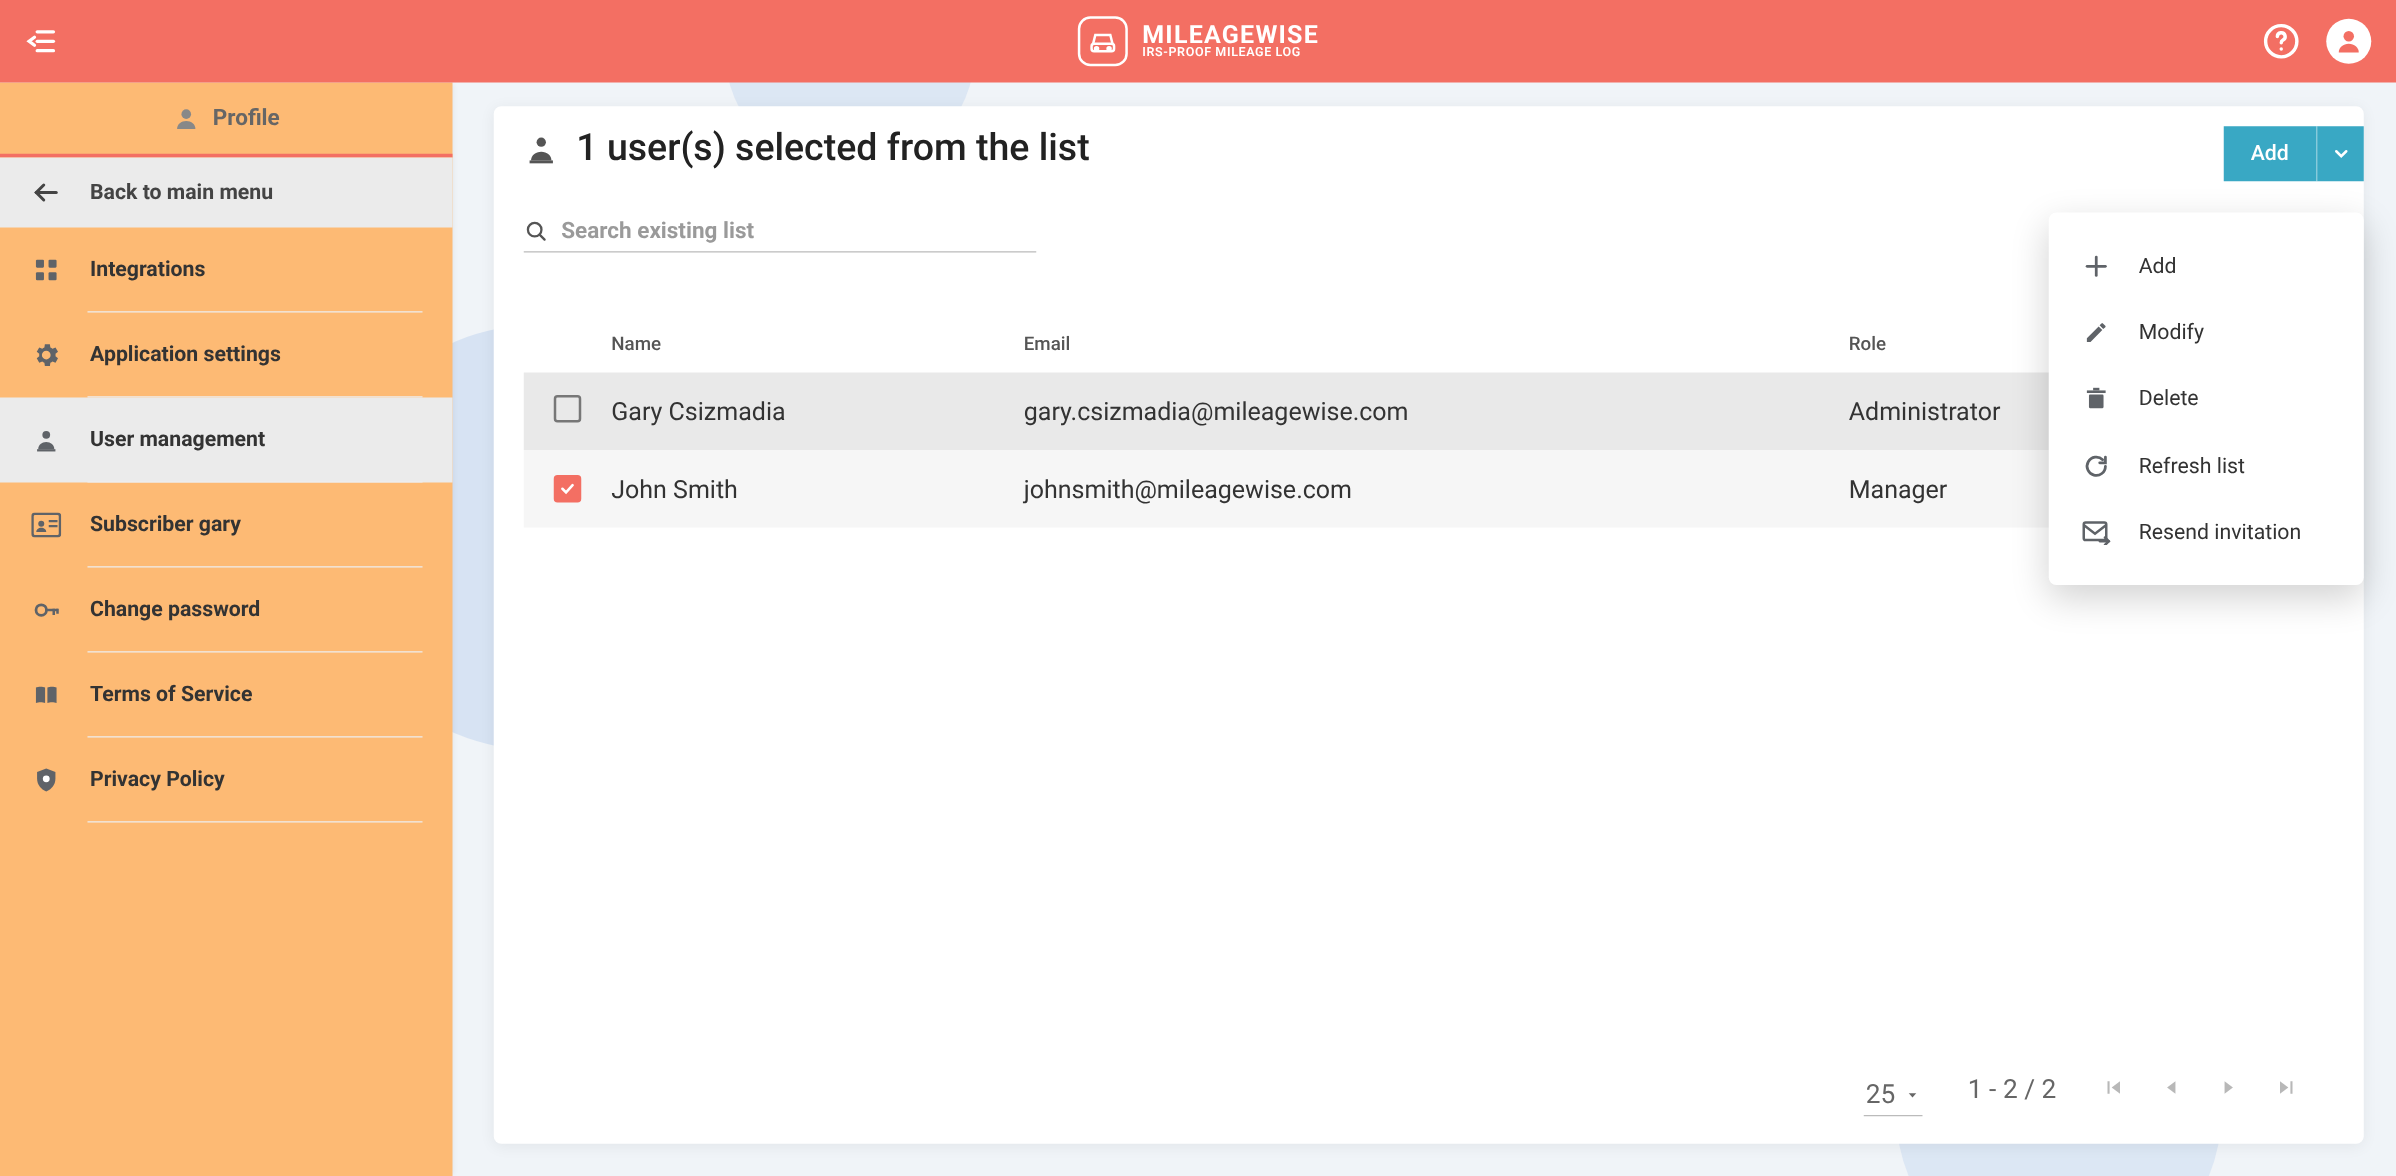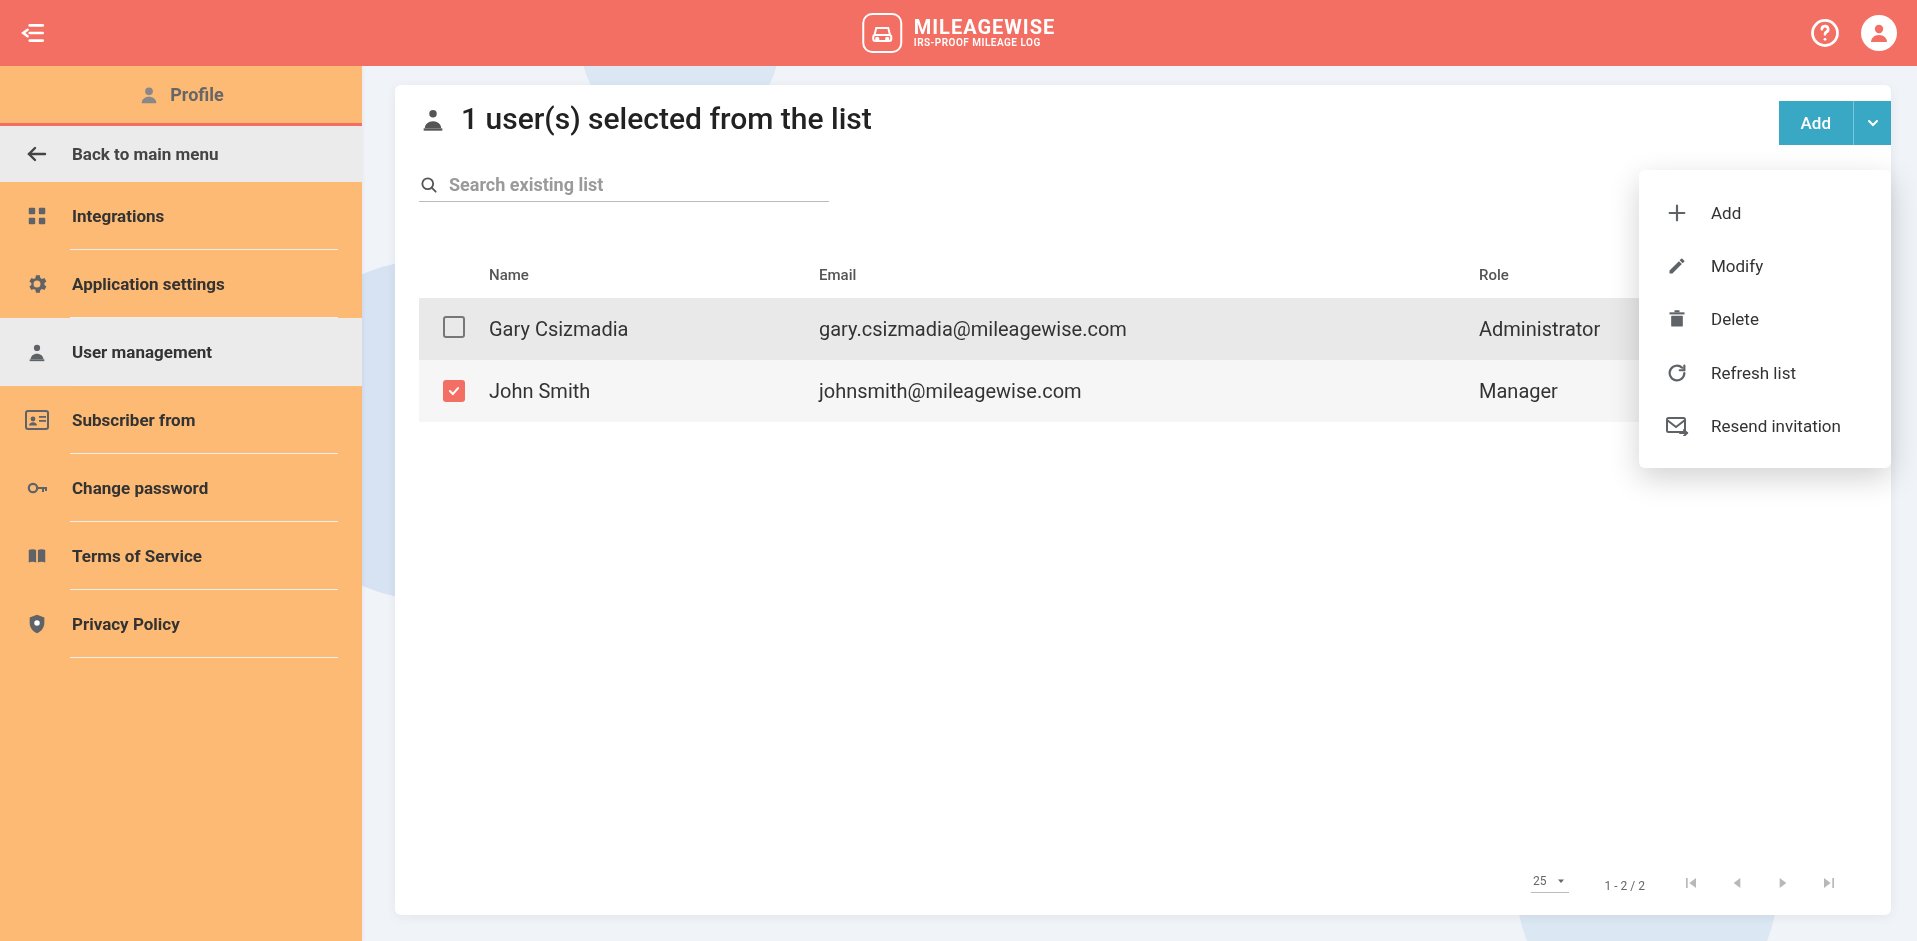--- a/index.html
+++ b/index.html
@@ -42,21 +42,21 @@
 .search-wrap input::placeholder { color:#9a9a9a; }
 
 .table { margin-top:64px; }
 .table .hdr { display:grid; grid-template-columns:70px 330px 660px 1fr; font-size:15px;color:#555;font-weight:500;padding-bottom:14px; }
 .table .row { display:grid; grid-template-columns:70px 330px 660px 1fr; align-items:center; height:62px;font-size:20px;color:#333; }
 .table .row.r0 { background:#e9e9e9; }
 .table .row.r1 { background:#f6f6f6; }
 .cb { width:22px;height:22px;border:2px solid #777;border-radius:3px;display:inline-flex;align-items:center;justify-content:center;margin-left:24px;cursor:pointer; }
 .cb.checked { background:#f36f63;border-color:#f36f63;color:#fff; }
 
-.pager { margin-top:auto; display:flex; align-items:flex-end; justify-content:flex-end; gap:36px; padding:16px 28px 4px 0; color:#666; font-size:12px; }
+.pager { margin-top:auto; display:flex; align-items:flex-start; justify-content:flex-end; gap:36px; padding:16px 28px 4px 0; color:#666; font-size:21px; }
 .pager .ps { display:flex;align-items:center;gap:8px;border-bottom:1px solid #bbb;padding:4px 2px;cursor:pointer; }
 .pager .nav { display:flex;align-items:center;gap:26px;color:#b8b8b8; }
 .pager .nav span { cursor:pointer;display:inline-flex; }
 
 .menu { position:absolute; top:170px; right:26px; width:252px; background:#fff; border-radius:6px; box-shadow:0 10px 30px rgba(0,0,0,.18); padding:16px 0; z-index:10; }
 .menu .mi { display:flex;align-items:center;gap:22px;padding:16px 26px;font-size:17px;color:#333;cursor:pointer; }
 .menu .mi .mw { width:24px;display:flex;justify-content:center;color:#5f6368; }
 
 svg { display:block; }
 </style>
@@ -161,21 +161,21 @@
       <div class="item">
         <div class="iw">
           <svg width="24" height="20" viewBox="0 0 24 20" fill="#5f6368">
             <rect x="1" y="1" width="22" height="18" rx="2" fill="none" stroke="#5f6368" stroke-width="2"></rect>
             <circle cx="8" cy="9" r="2.4"></circle>
             <path d="M4 15.5c0-2 1.8-3.3 4-3.3s4 1.3 4 3.3Z"></path>
             <rect x="14" y="6" width="7" height="1.8"></rect>
             <rect x="14" y="10" width="7" height="1.8"></rect>
           </svg>
         </div>
-        <span>Subscriber from</span>
+        <span>Subscriber gary</span>
         <div class="div"></div>
       </div>
       <div class="item">
         <div class="iw">
           <svg width="24" height="24" viewBox="0 0 24 24" fill="#5f6368">
             <circle cx="8" cy="12" r="4.2" fill="none" stroke="#5f6368" stroke-width="2.2"></circle>
             <rect x="11.5" y="11" width="10" height="2"></rect>
             <rect x="17" y="11" width="2" height="5"></rect>
             <rect x="20" y="11" width="2" height="4"></rect>
           </svg>

